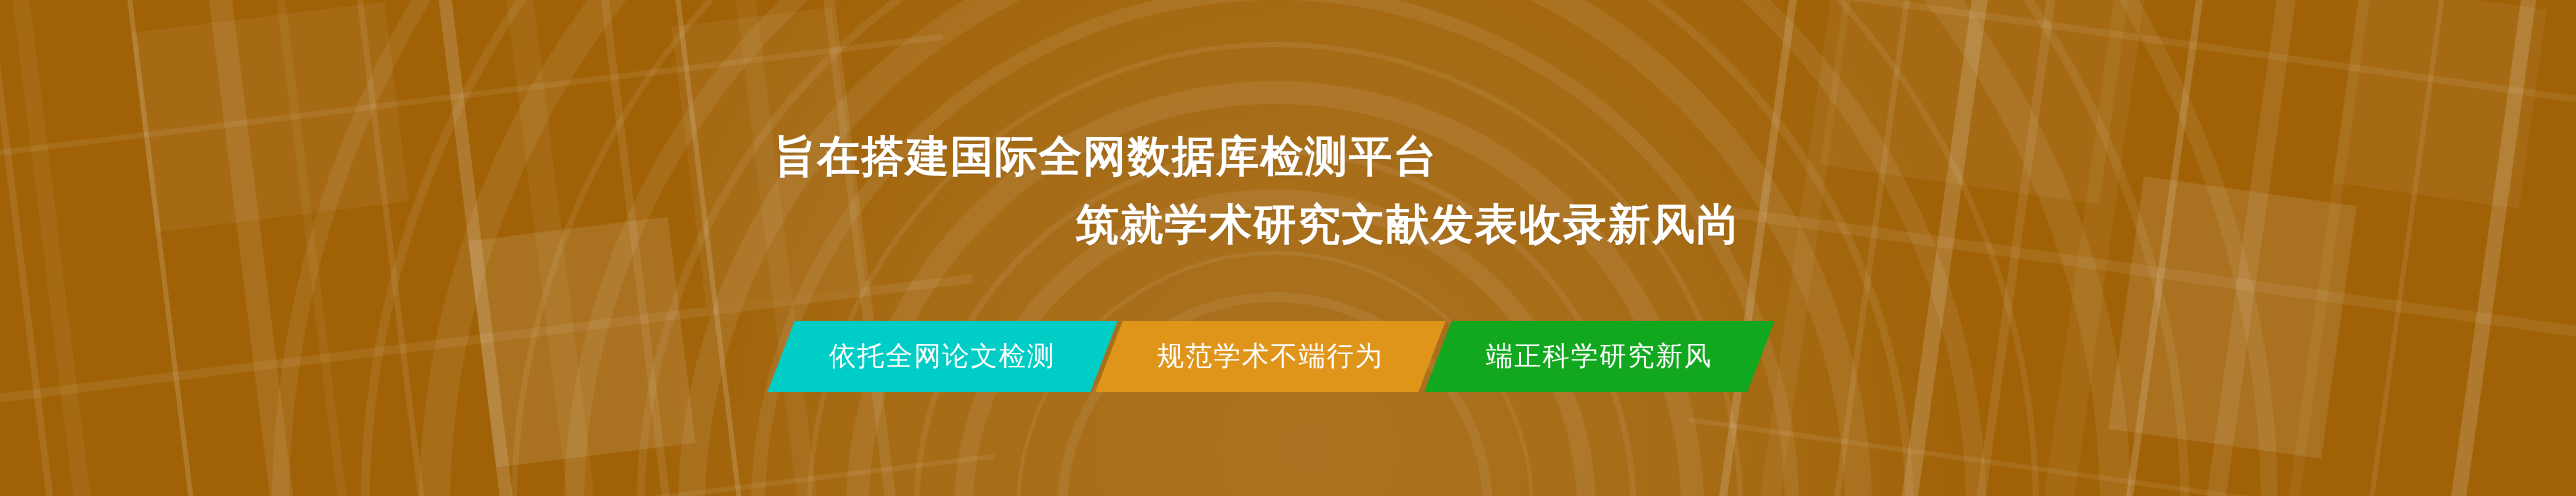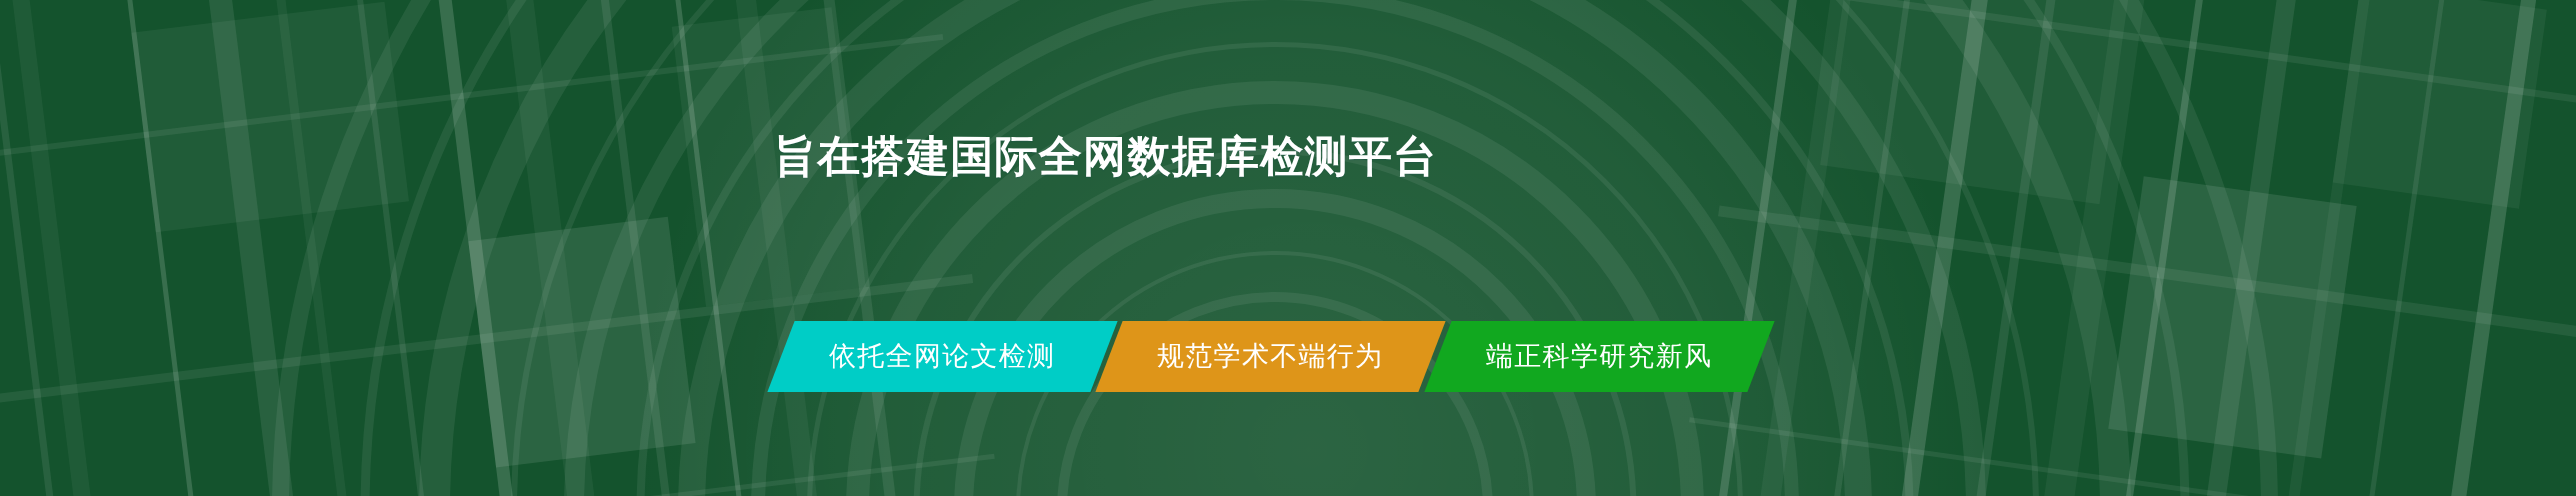--- a/index.html
+++ b/index.html
@@ -6,21 +6,21 @@
     margin: 0;
     padding: 0;
     background: #0e90e8;
   }
 
   #banner {
     position: relative;
     width: 2576px;
     height: 496px;
     overflow: hidden;
-    background: #14532d;
+    background: #a16207;
     font-family: "Liberation Sans", "DejaVu Sans", sans-serif;
     -webkit-font-smoothing: antialiased;
   }
 
   
   .bg-layer {
     position: absolute;
     inset: 0;
     pointer-events: none;
   }
@@ -206,20 +206,21 @@
       <div class="ring" style="width:1516px; height:1516px; border-width:6px;"></div>
       <div class="ring" style="width:1650px; height:1650px; border-width:31px;"></div>
       <div class="ring" style="width:1811px; height:1811px; border-width:9.4px;"></div>
       <div class="ring" style="width:1972px; height:1972px; border-width:17.4px;"></div>
     </div>
 
   </div>
 
   <div class="headline">
     <div class="headline-line">旨在搭建国际全网数据库检测平台</div>
+    <div class="headline-line indent">筑就学术研究文献发表收录新风尚</div>
   </div>
 
   <div class="tags">
 
     <div class="tag teal">
       <span class="tag-label">依托全网论文检测</span>
     </div>
 
     <div class="tag orange">
       <span class="tag-label">规范学术不端行为</span>

